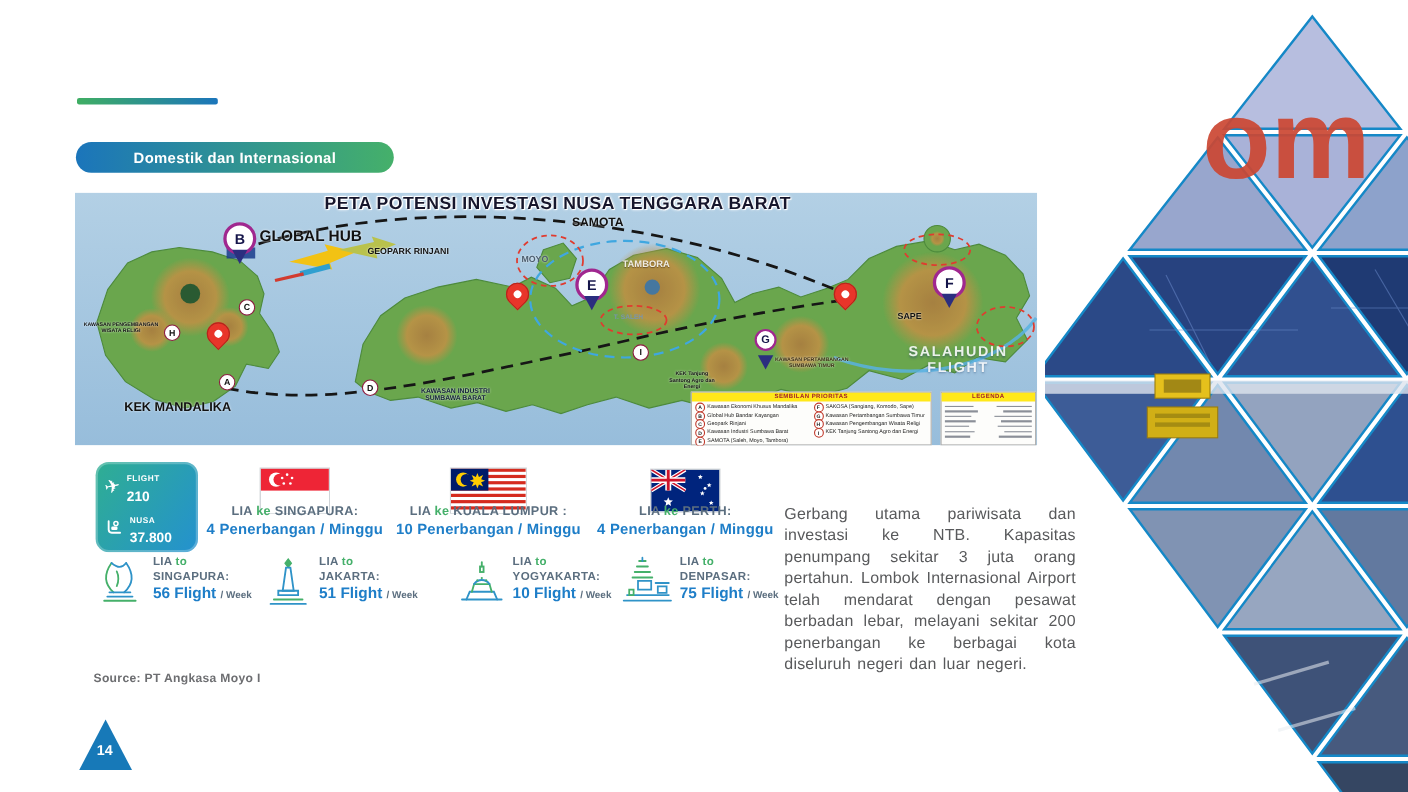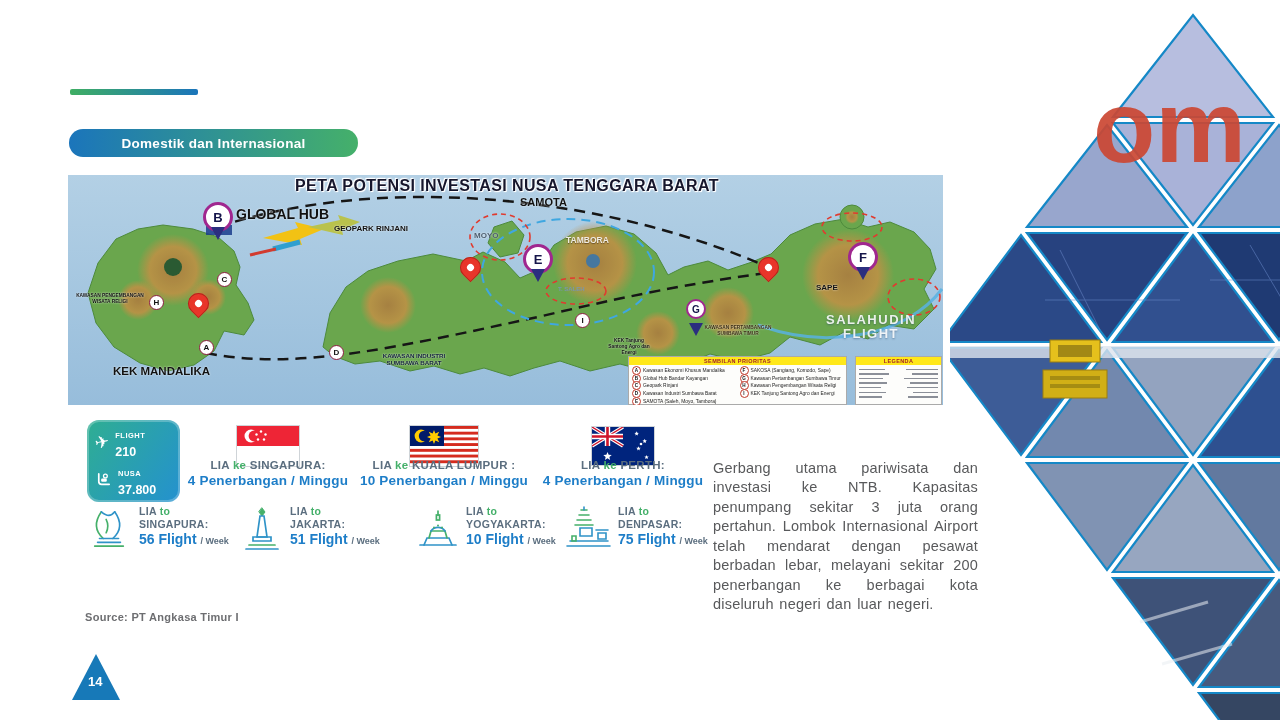--- a/index.html
+++ b/index.html
@@ -434,21 +434,21 @@
     </g>
   </svg>
   <div class="dom-text" style="left:618px;">
     <div class="dom-l1"><span>LIA</span> <span class="to">to</span></div>
     <div class="dom-l2">DENPASAR:</div>
     <div class="dom-l3"><span>75 Flight</span> <span class="unit">/ Week</span></div>
   </div>
 
   <div class="abs" id="ap-body">Gerbang utama pariwisata dan investasi ke NTB. Kapasitas penumpang sekitar 3 juta orang pertahun. Lombok Internasional Airport telah mendarat dengan pesawat berbadan lebar, melayani sekitar 200 penerbangan ke berbagai kota diseluruh negeri dan luar negeri.</div>
 
-  <div class="abs" id="source">Source: PT Angkasa Timur I</div>
+  <div class="abs" id="source">Source: PT Angkasa Moyo I</div>
   <div class="abs" id="page-tri"></div>
   <div class="abs" id="page-num">14</div>
 
   <svg class="abs" id="mosaic" width="330" height="720" viewBox="0 0 330 720">
     <g stroke="#1588c7" stroke-width="2.2">
       <polygon points="163,117 323,117 243,15" fill="#b7bedf"></polygon>
       <polygon points="335,117 495,117 415,15" fill="#c6cbe6"></polygon>
       <polygon points="163,123 323,123 243,225" fill="#a9b2d8"></polygon>
       <polygon points="335,123 495,123 415,225" fill="#9fb0d6"></polygon>
       <polygon points="77,227 237,227 157,125" fill="#98a6cd"></polygon>

